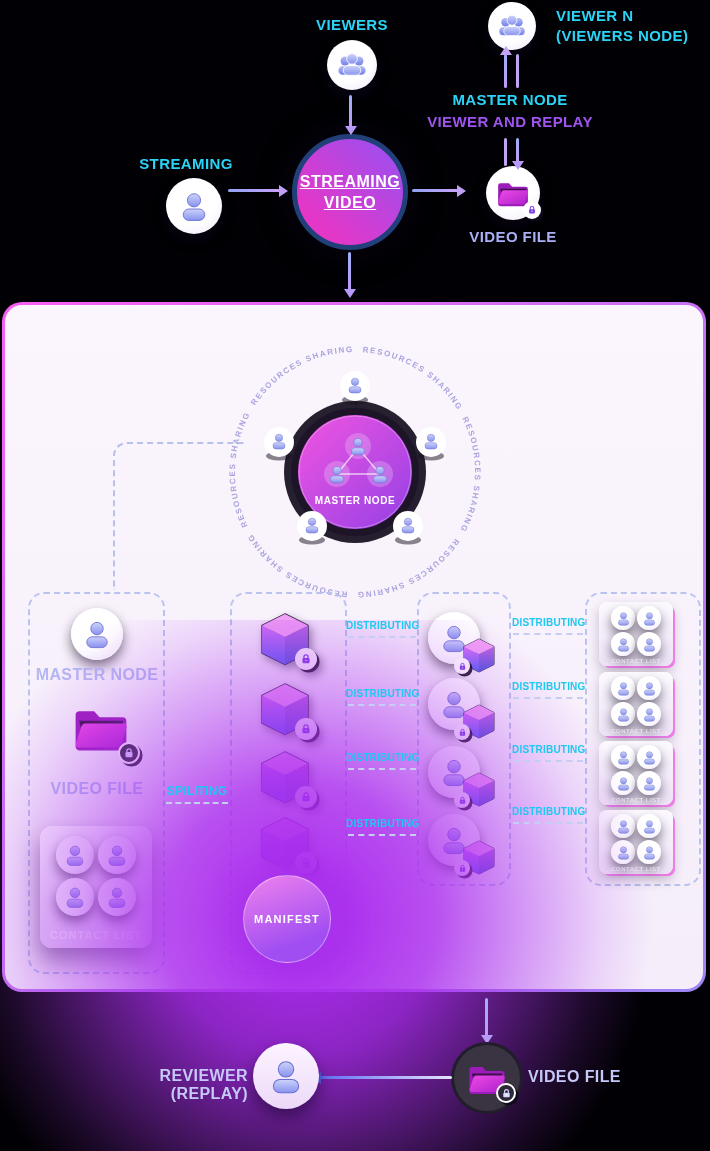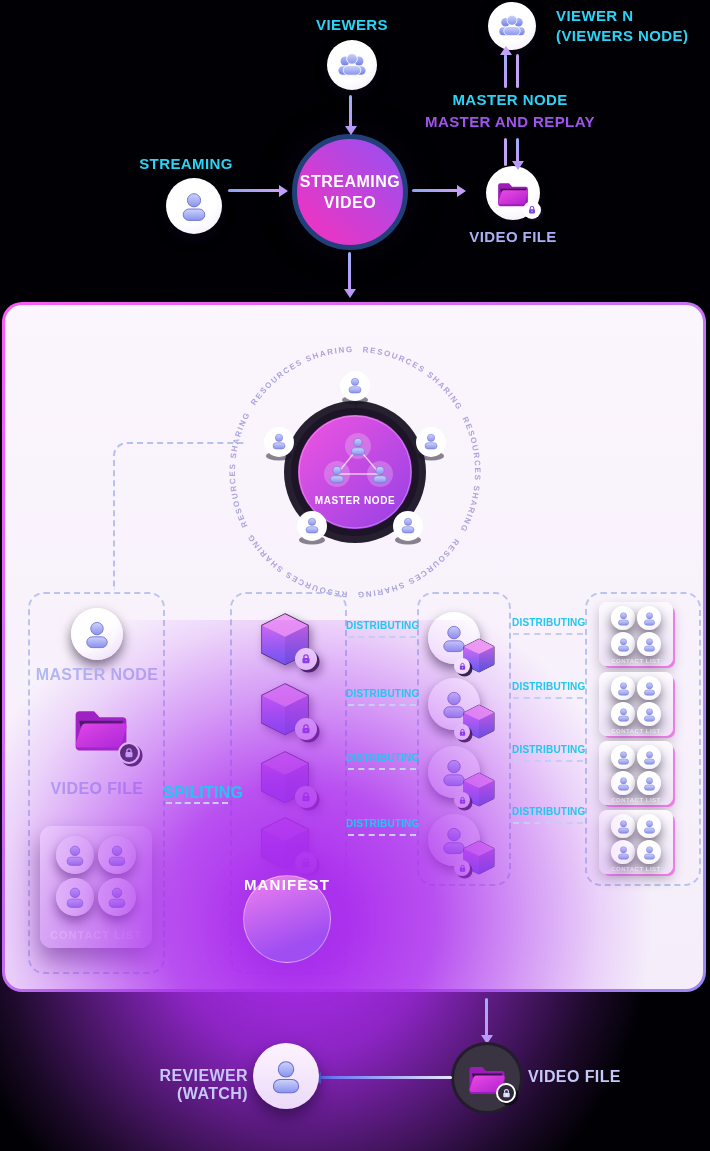--- a/index.html
+++ b/index.html
@@ -39,26 +39,26 @@
   .dist{position:absolute;width:72px;text-align:center;font-size:10px;font-weight:800;color:#1fc8f0;
       letter-spacing:.2px;z-index:4;}
   .connector{position:absolute;left:113px;top:442px;width:133px;height:148px;border-left:2px dashed #b7c1ec;
       border-top:2px dashed #b7c1ec;border-top-left-radius:14px;z-index:2;}
   
   .stream{position:absolute;left:292px;top:134px;width:116px;height:116px;border-radius:50%;
       border:5px solid #214079;background:linear-gradient(225deg,#9a4ff0 5%,#e437c8 80%);
       display:flex;align-items:center;justify-content:center;text-align:center;color:#fff;
       font-weight:800;font-size:16px;line-height:21px;letter-spacing:.5px;
       box-shadow:0 0 24px 8px #06030c;z-index:2;}
-  .stream span{width:104px;}
+  .stream span{width:104px;text-decoration:underline;}
   
   .manifest{position:absolute;left:243px;top:875px;width:88px;height:88px;border-radius:50%;
       background:linear-gradient(160deg,#ef82ee 0%,#a04df2 75%);border:1px solid rgba(255,255,255,.4);
-      box-shadow:0 8px 34px rgba(160,45,230,.65);display:flex;justify-content:center;
-      color:#fff;font-weight:800;font-size:15px;letter-spacing:1.2px;z-index:4;}
+      box-shadow:0 8px 34px rgba(160,45,230,.65);display:flex;align-items:center;justify-content:center;
+      color:#fff;font-weight:800;font-size:11px;letter-spacing:1.2px;z-index:4;}
   
   .cube-wrap{position:absolute;width:56px;height:62px;z-index:2;filter:drop-shadow(3px 4px 4px rgba(20,10,35,.45));}
   .cube-svg{width:52px;height:56px;display:block;}
   .badge{position:absolute;border-radius:50%;display:flex;align-items:center;justify-content:center;
       box-shadow:2.5px 2.5px 0 rgba(15,10,25,.9);}
   .badge.light{background:#fff;color:#7b3fe4;}
   .badge.dark{background:#2d2737;border:2px solid #fff;color:#d7dbff;}
   
   .card{position:absolute;border-radius:12px;background:linear-gradient(180deg,#ffffff,#ead9f5);
       box-shadow:0 12px 22px rgba(35,18,60,.5);z-index:2;}
@@ -153,21 +153,21 @@
   </div>
   <div class="lbl cyan" style="left:556px;top:6px;width:152px;font-size:15px;line-height:20px;">
     <span>VIEWER N</span><br>
     <span>(VIEWERS NODE)</span>
   </div>
 
   <div class="arr v up" style="left:504px;top:54px;height:34px;"></div>
   <div class="pline" style="left:516px;top:54px;height:34px;"></div>
 
   <div class="lbl cyan ctr" style="left:440px;top:91px;width:140px;font-size:15px;">MASTER NODE</div>
-  <div class="lbl purple ctr" style="left:420px;top:113px;width:180px;font-size:15px;">MASTER AND REPLAY</div>
+  <div class="lbl purple ctr" style="left:420px;top:113px;width:180px;font-size:15px;">VIEWER AND REPLAY</div>
 
   <div class="pline" style="left:504px;top:138px;height:28px;"></div>
   <div class="arr v down" style="left:516px;top:138px;height:24px;"></div>
 
   <div class="lbl cyan ctr" style="left:122px;top:155px;width:128px;font-size:15px;">STREAMING</div>
   <div class="pc" style="left:166px;top:178px;width:56px;height:56px;">
     <svg width="36" height="36" viewBox="0 0 24 24">
         <use href="#sym-person"></use>
       </svg>
   </div>
@@ -510,21 +510,21 @@
         </span>
       <span class="pc" style="position:relative;width:24px;height:24px;">
           <svg width="17" height="17" viewBox="0 0 24 24">
             <use href="#sym-person"></use>
           </svg>
         </span>
     </div>
     <div class="cl-label">CONTACT LIST</div>
   </div>
 
-  <div class="dist" style="left:163px;top:784px;width:68px;font-size:16px;">SPILITING</div>
+  <div class="dist" style="left:163px;top:784px;width:68px;font-size:12px;">SPILITING</div>
   <div class="dline" style="left:166px;top:802px;width:62px;"></div>
 
   <div class="dist" style="left:346px;top:620px;">DISTRIBUTING</div>
   <div class="dline" style="left:348px;top:636px;width:68px;"></div>
   <div class="dist" style="left:346px;top:688px;">DISTRIBUTING</div>
   <div class="dline" style="left:348px;top:704px;width:68px;"></div>
   <div class="dist" style="left:346px;top:752px;">DISTRIBUTING</div>
   <div class="dline" style="left:348px;top:768px;width:68px;"></div>
   <div class="dist" style="left:346px;top:818px;">DISTRIBUTING</div>
   <div class="dline" style="left:348px;top:834px;width:68px;"></div>
@@ -557,15 +557,15 @@
 
   <div class="arr h left" style="left:320px;top:1076px;width:132px;background:linear-gradient(90deg,#5f6ef2,#e8e4ff);z-index:4;"></div>
 
   <div class="abs" style="left:253px;top:1043px;width:66px;height:66px;border-radius:50%;
        background:linear-gradient(180deg,#fdf4ff,#ecd9f9);box-shadow:0 8px 16px rgba(30,10,50,.6);
        display:flex;align-items:center;justify-content:center;z-index:4;">
     <svg width="42" height="42" viewBox="0 0 24 24">
         <use href="#sym-person"></use>
       </svg>
   </div>
-  <div class="lbl" style="left:88px;top:1067px;width:160px;font-size:16px;color:#c6c9f8;text-align:right;z-index:4;">REVIEWER (WATCH)</div>
+  <div class="lbl" style="left:88px;top:1067px;width:160px;font-size:16px;color:#c6c9f8;text-align:right;z-index:4;">REVIEWER (REPLAY)</div>
 
 </div>
 
 </body></html>

